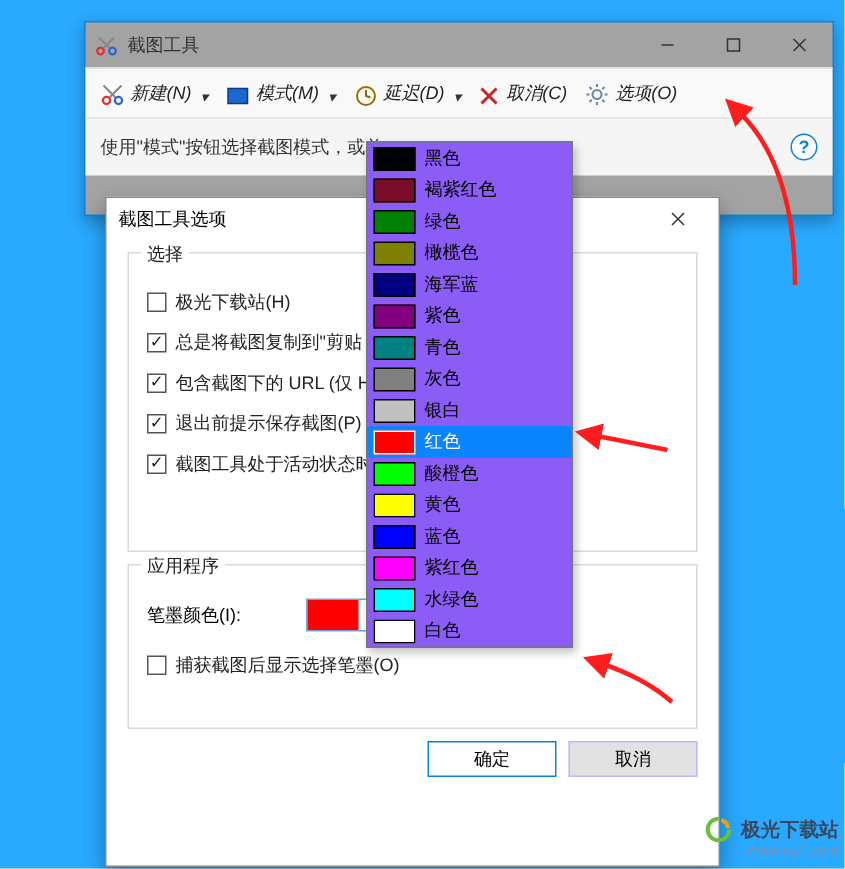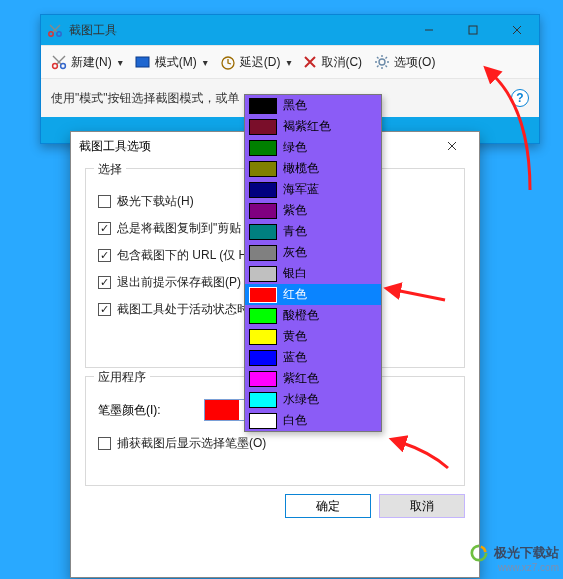--- a/index.html
+++ b/index.html
@@ -1,36 +1,36 @@
 <!DOCTYPE html>
 <html><head>
 <meta charset="utf-8">
 <style>
   * { box-sizing: border-box; margin: 0; padding: 0; font-family: "Microsoft YaHei", "Segoe UI", Tahoma, sans-serif; }
   body { background: #29a9ff; width: 563px; height: 579px; position: relative; overflow: hidden; }
 
   
   .snip-window {
-    position: absolute; left: 40px; top: 14px; width: 500px; height: 130px;
-    background: #0ea5e9; border: 1px solid #0a84d6; box-shadow: 0 4px 10px rgba(0,0,0,.3);
+    position: absolute; left: 56px; top: 14px; width: 500px; height: 130px;
+    background: #a3a3a3; border: 1px solid #0a84d6; box-shadow: 0 4px 10px rgba(0,0,0,.3);
   }
   .titlebar {
     height: 30px; display: flex; align-items: center; font-size: 12px; color: #333;
     padding-left: 6px;
   }
   .titlebar .app-icon { width: 16px; height: 16px; margin-right: 6px; }
   .win-controls { margin-left: auto; display: flex; }
   .win-btn { width: 44px; height: 30px; display: flex; align-items: center; justify-content: center; }
   .win-btn svg { pointer-events: none; }
   .toolbar {
     height: 34px; display: flex; align-items: center; gap: 4px; padding: 0 6px;
     border-top: 1px solid #e6e6e6; border-bottom: 1px solid #e6e6e6;
     background: #f9f9f9;
   }
-  .tbtn { display: flex; align-items: center; gap: 4px; font-size: 12px; color: #222; padding: 4px 4px; }
+  .tbtn { display: flex; align-items: flex-end; gap: 4px; font-size: 12px; color: #222; padding: 4px 4px; font-style: italic; }
   .chev { font-size: 10px; color: #333; margin-left:2px; }
   .hint-bar { padding: 10px 10px; font-size: 12px; color: #333; background:#f5f5f5; display:flex; align-items:center; }
   .help-icon { margin-left:auto; width:18px; height:18px; border-radius:50%; background:#fff; border:1px solid #0a84d6; color:#0a84d6; display:flex; align-items:center; justify-content:center; font-size:12px; font-weight:bold;}
 
   
   .options-window {
     position: absolute; left: 70px; top: 131px; width: 410px; height: 447px;
     background: #fff; border: 1px solid #878787; box-shadow: 0 6px 14px rgba(0,0,0,.35);
   }
   .opt-title { height: 28px; display: flex; align-items: center; padding: 0 8px; font-size: 12px; }

